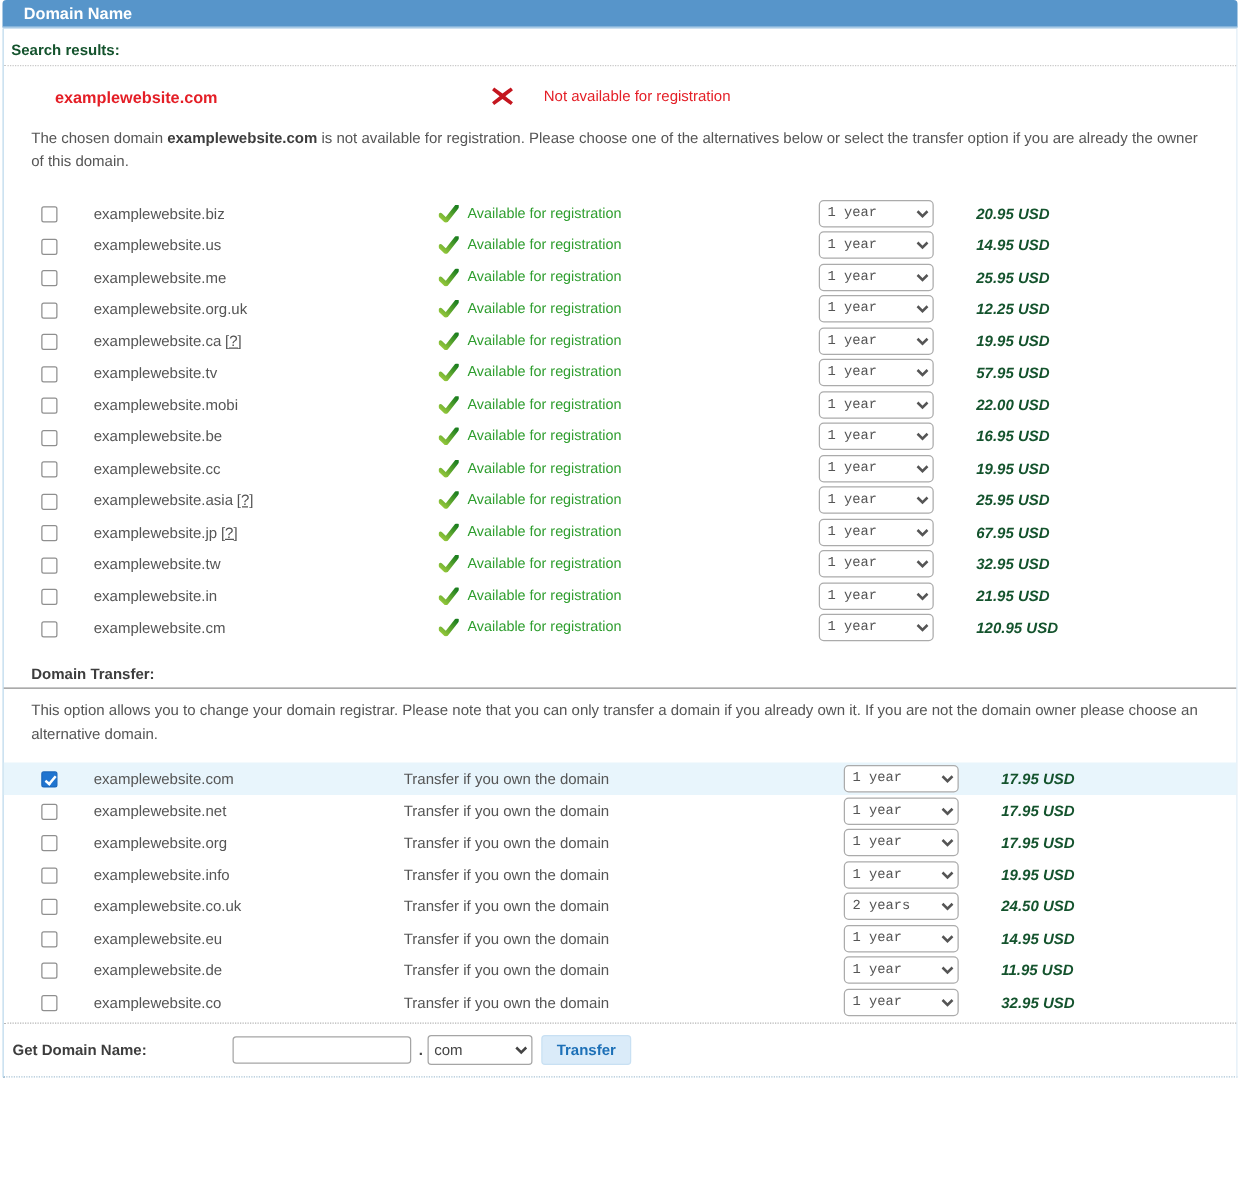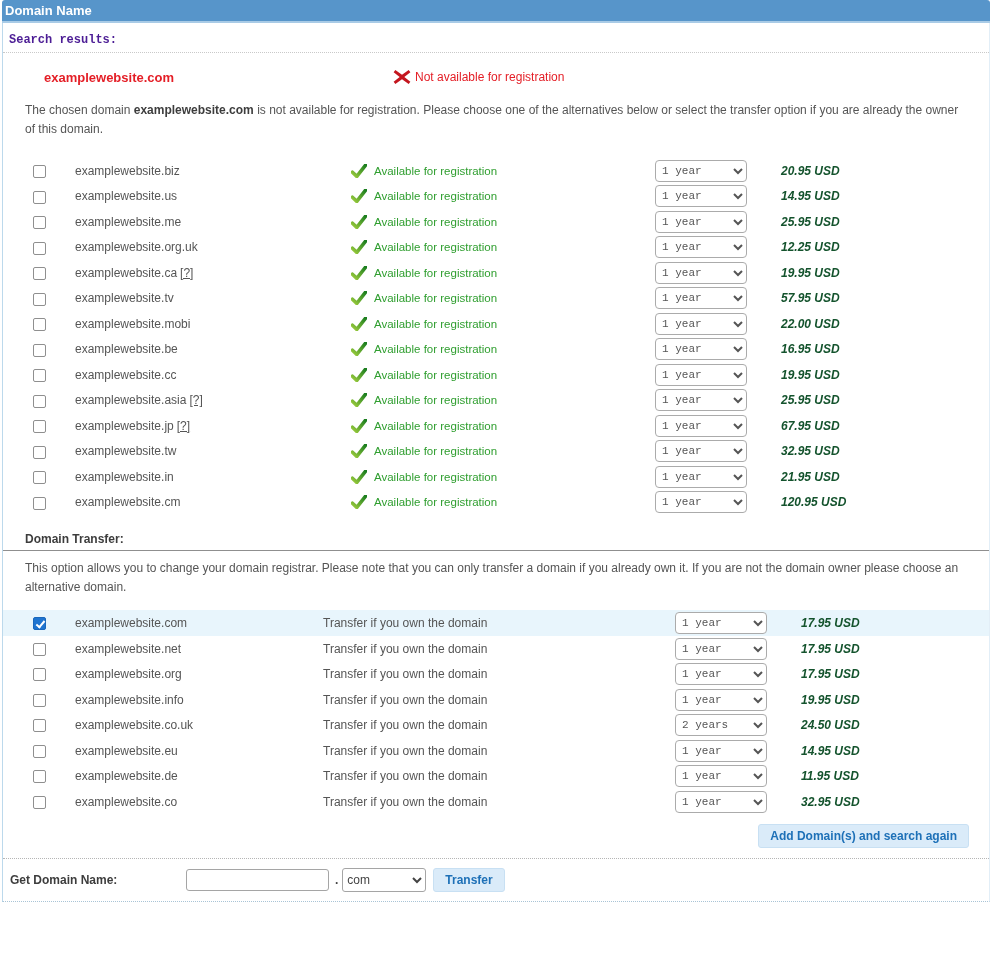--- a/index.html
+++ b/index.html
@@ -1,27 +1,27 @@
 <!DOCTYPE html>
 <html><head>
 <meta charset="utf-8">
 <style>
   html,body{margin:0;padding:0;background:#fff;}
   body{width:1000px;min-height:953px;font-family:"Liberation Sans",sans-serif;font-size:12px;color:#555;}
   .wrap{width:988px;margin-left:2px;}
   
   .hdr{height:21px;line-height:21px;background:#5795ca;border-bottom:2px solid #a9cbe6;
-       border-radius:3px 3px 0 0;color:#fff;font-weight:bold;font-size:13px;padding-left:3px;}
+       border-radius:3px 3px 0 0;color:#fff;font-weight:bold;font-size:13px;padding-left:17px;}
   
   .panel{border-left:1px solid #bcd9ec;border-right:1px solid #e2eef7;border-bottom:1px dotted #a9c4d6;}
-  .sr-h{margin:0;padding:10px 0 5px 6px;border-bottom:1px dotted #c9c9c9;font-weight:bold;color:#4c1d95;font-family:Liberation Mono, monospace;}
+  .sr-h{margin:0;padding:10px 0 5px 6px;border-bottom:1px dotted #c9c9c9;font-weight:bold;color:#14532d;}
   .sec-h{margin:10px 0 0;padding:3px 0 4px 24px;border-bottom:1px solid #8f8f8f;font-weight:bold;color:#3d3d3d;}
   .result-row{display:grid;grid-template-columns:349px 1fr;align-items:center;padding:16px 0 8px 41px;}
   .res-domain{color:#e41e26;font-weight:bold;font-size:13px;}
-  .res-status{display:flex;align-items:center;gap:4px;color:#e41e26;font-size:12px;}
+  .res-status{display:flex;align-items:center;gap:24px;color:#e41e26;font-size:12px;}
   .para{margin:8px 26px 14px 22px;line-height:1.55;color:#555;}
   .para b{color:#3d3d3d;}
   
   .rows{padding:6px 0 4px;}
   .trow{display:grid;grid-template-columns:42px 276px 300px 130px 1fr;align-items:center;
         height:25.5px;padding-left:30px;padding-right:27px;}
   .trow.tr-transfer{grid-template-columns:42px 248px 348px 130px 1fr;}
   .trow.hl{background:#e8f5fc;}
   .c-domain{color:#555;}
   .help{color:#555;text-decoration:underline;cursor:pointer;margin-left:3px;}
@@ -309,23 +309,20 @@
   </div>
         <div class="trow tr-transfer">
     <span class="c-check"><input type="checkbox" class="cb" style=""></span>
     <span class="c-domain"><span>examplewebsite.co</span></span>
     <span class="c-note">Transfer if you own the domain</span>
     <span class="c-term"><select class="sel"><option>1 year</option></select></span>
     <span class="c-price">32.95 USD</span>
   </div>
       </div>
 
-    <div class="add-row">
-      <button class="btn">Add Domain(s) and search again</button>
-    </div>
 
     <div class="getdom">
       <span class="gd-label">Get Domain Name:</span>
       <input class="gd-input" type="text" value="" style="">
       <span class="gd-dot">.</span>
       <select class="gd-sel">
         <option>com</option>
       </select>
       <button class="btn gd-btn">Transfer</button>
     </div>

